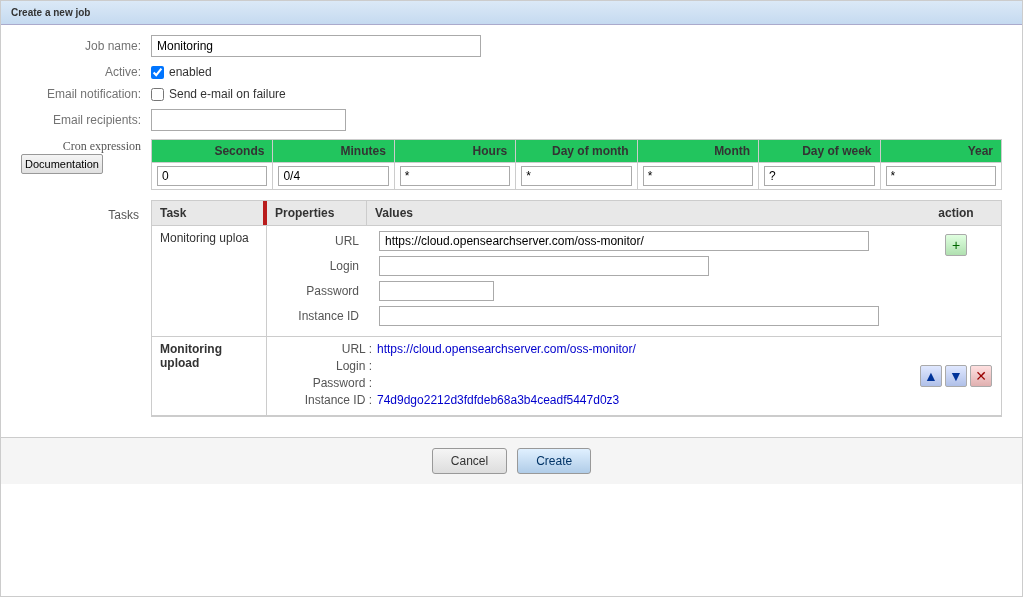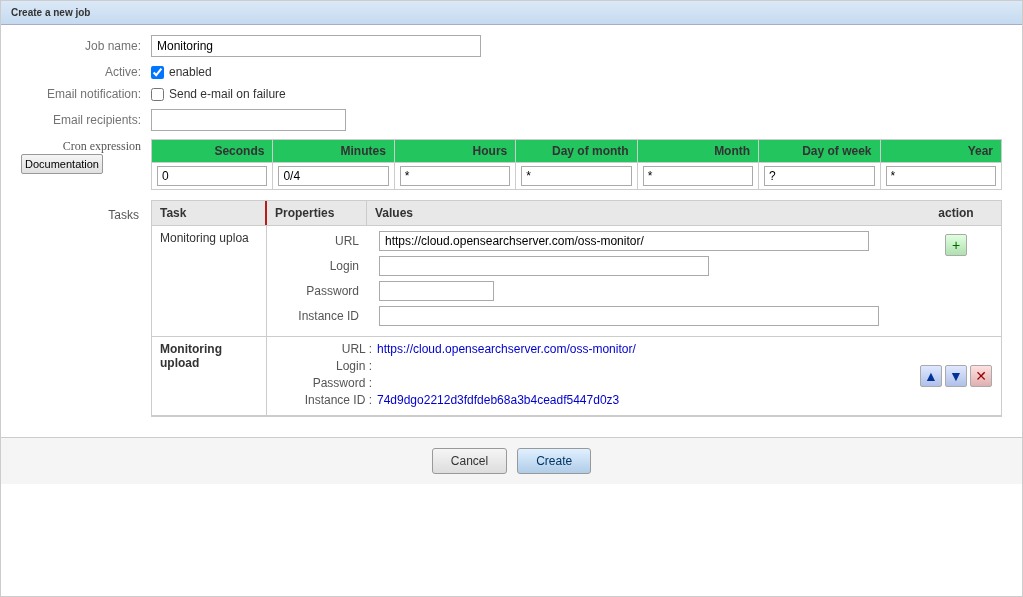--- a/index.html
+++ b/index.html
@@ -134,21 +134,21 @@
     .tasks-header {
       display: flex;
       background: #e8e8e8;
       border-bottom: 1px solid #ccc;
     }
     .tasks-col-task {
       width: 115px;
       padding: 5px 8px;
       font-weight: bold;
       font-size: 12px;
-      border-right: 2px solid #b91c1c;
+      border-right: 4px solid #b91c1c;
     }
     .tasks-col-inner {
       flex: 1;
       display: flex;
     }
     .tasks-col-props {
       width: 100px;
       padding: 5px 8px;
       font-weight: bold;
       font-size: 12px;

